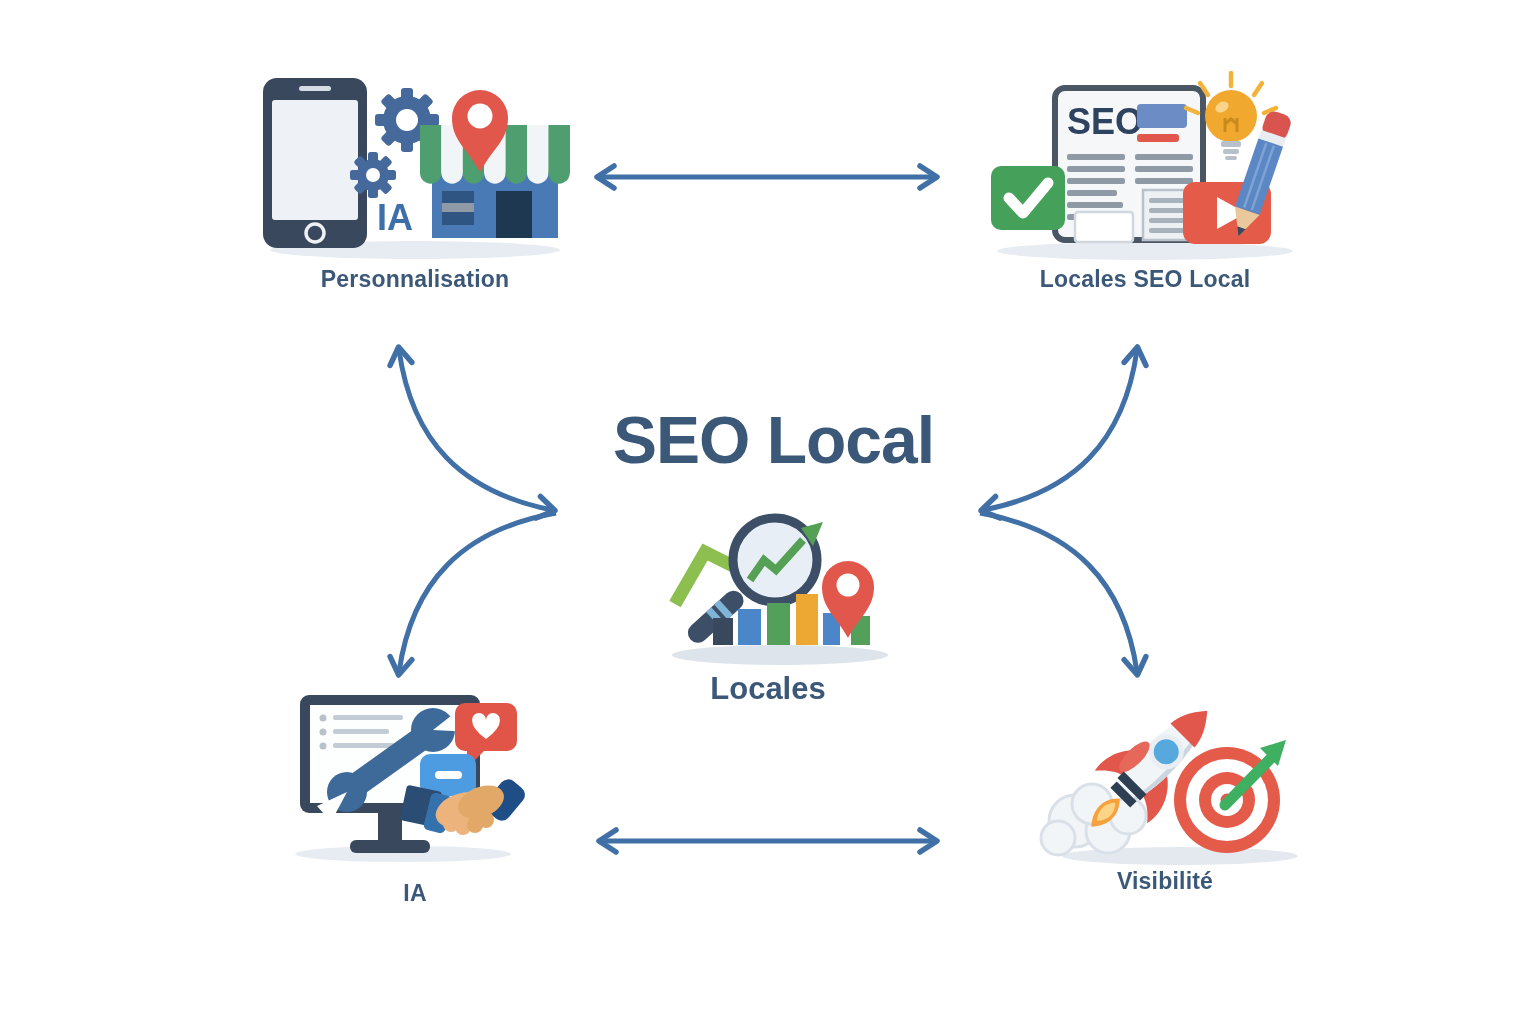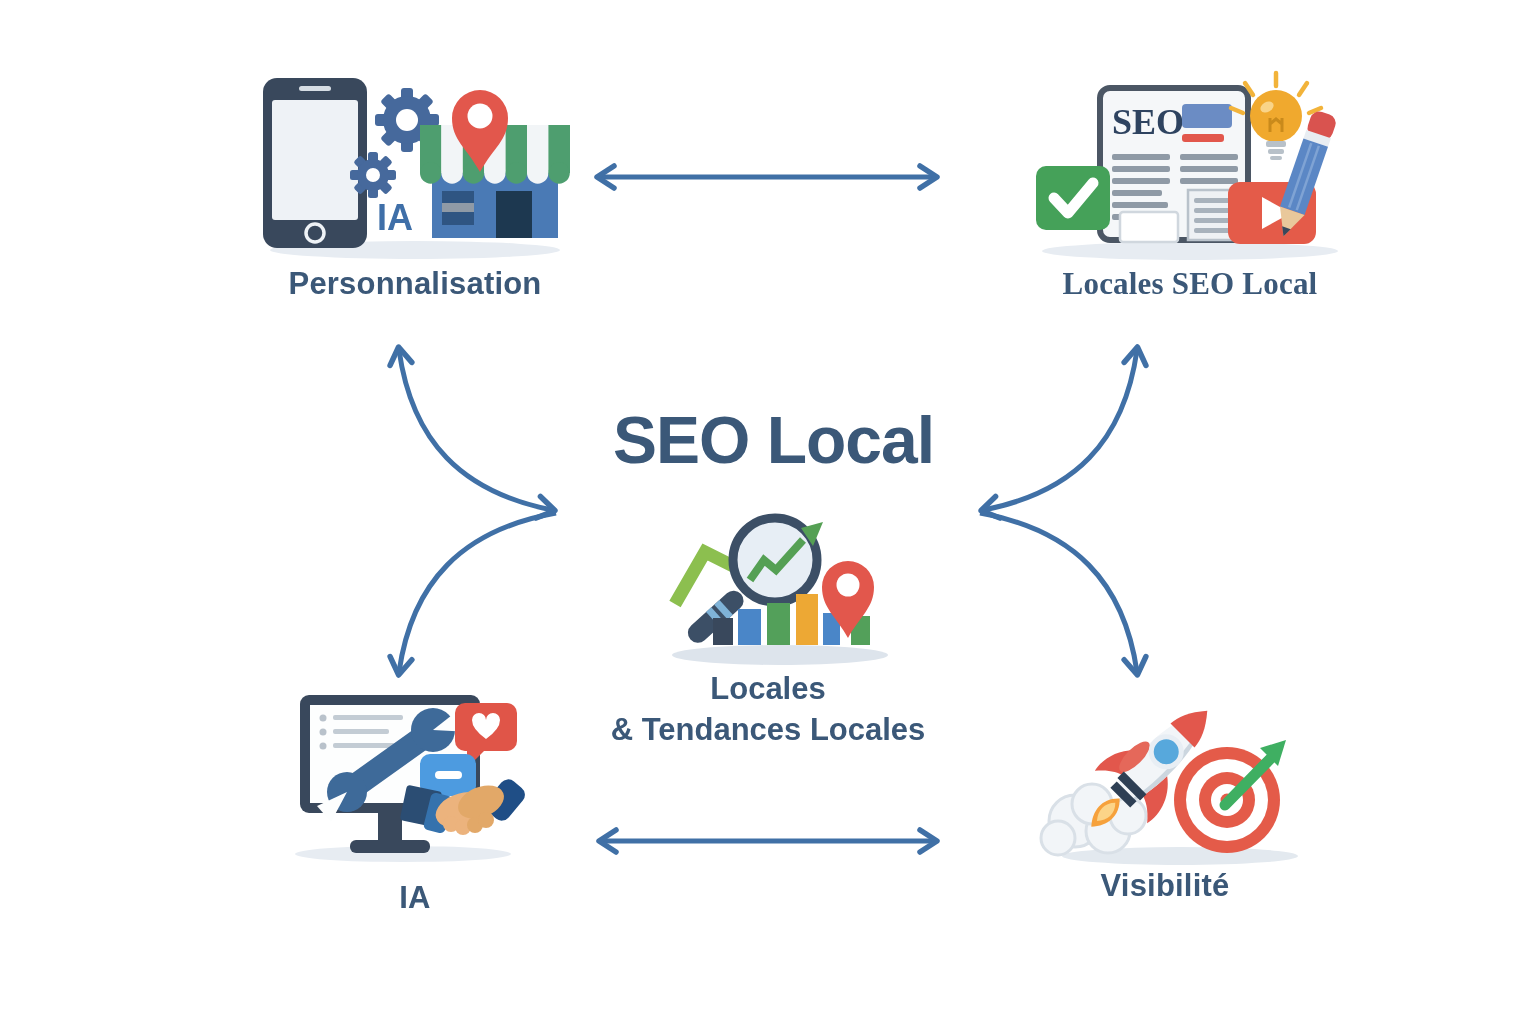--- a/index.html
+++ b/index.html
@@ -5,21 +5,21 @@
   * { margin:0; padding:0; box-sizing:border-box; }
   html,body { background:#ffffff; }
   body { font-family:"Liberation Sans", sans-serif; }
   #canvas {
     position:relative; width:1536px; height:1024px;
     background:#ffffff; overflow:hidden;
   }
   .abs { position:absolute; }
   .node-label {
     position:absolute; width:100%; text-align:center;
-    font-weight:700; font-size:31px; color:#3b5878; letter-spacing:0.2px;
+    font-weight:700; font-size:23px; color:#3b5878; letter-spacing:0.2px;
   }
   #center-title {
     position:absolute; top:402px; left:0; width:100%; text-align:center;
     font-weight:700; font-size:66px; color:#3b5878; letter-spacing:-1px;padding-left:11px;
   }
   #center-subtitle {
     position:absolute; top:668px; left:0; width:100%; text-align:center;
     font-weight:700; font-size:31px; color:#3b5878; line-height:41px;
   }
   svg { display:block; }
@@ -108,21 +108,21 @@
       <g>
         <path d="M225,102 C211,77 197,70 197,48 A28,28 0 1 1 253,48 C253,70 239,77 225,102 Z" fill="#e2574c"></path>
         <circle cx="225" cy="46" r="12.5" fill="#ffffff"></circle>
       </g>
 
       <text x="122" y="160" font-size="36" font-weight="700" fill="#3f6fa8">IA</text>
     </svg>
     <div class="node-label" style="top:196px;">Personnalisation</div>
   </div>
 
-  <div class="abs" style="left:1030px; top:70px; width:320px; height:240px;font-family:Liberation Serif, serif;">
+  <div class="abs" style="left:985px; top:70px; width:320px; height:240px;">
     <svg width="320" height="190" viewBox="0 0 320 190">
       <ellipse cx="160" cy="181" rx="148" ry="9" fill="#e7ecf2"></ellipse>
 
       <g>
         <rect x="70" y="18" width="148" height="152" rx="10" fill="#f5f7f9" stroke="#4b5664" stroke-width="6"></rect>
         <text x="82" y="64" font-size="36" font-weight="700" fill="#2e4360">SEO</text>
         <rect x="152" y="34" width="50" height="24" rx="4" fill="#6b8cc4"></rect>
         <rect x="152" y="64" width="42" height="8" rx="3" fill="#e2574c"></rect>
         <g fill="#8f9aa6">
           <rect x="82" y="84" width="58" height="6" rx="2"></rect>
@@ -214,21 +214,20 @@
 
       <g>
         <path d="M193,140 C181,118 167,110 167,89 A26,26 0 1 1 219,89 C219,110 205,118 193,140 Z" fill="#e2574c"></path>
         <circle cx="193" cy="87" r="11.5" fill="#ffffff"></circle>
       </g>
     </svg>
   </div>
 
   <div id="center-subtitle">
     <div>Locales</div>
-    <div>&amp; Tendances Locales</div>
   </div>
 
   <div class="abs" style="left:285px; top:688px; width:260px; height:230px;">
     <svg width="260" height="180" viewBox="0 0 260 180">
       <ellipse cx="118" cy="166" rx="108" ry="8" fill="#e7ecf2"></ellipse>
 
       <g>
         <rect x="15" y="7" width="180" height="118" rx="9" fill="#39485c"></rect>
         <rect x="25" y="17" width="160" height="98" fill="#fdfefe"></rect>
         <circle cx="38" cy="30" r="3.5" fill="#b9c2cb"></circle>

